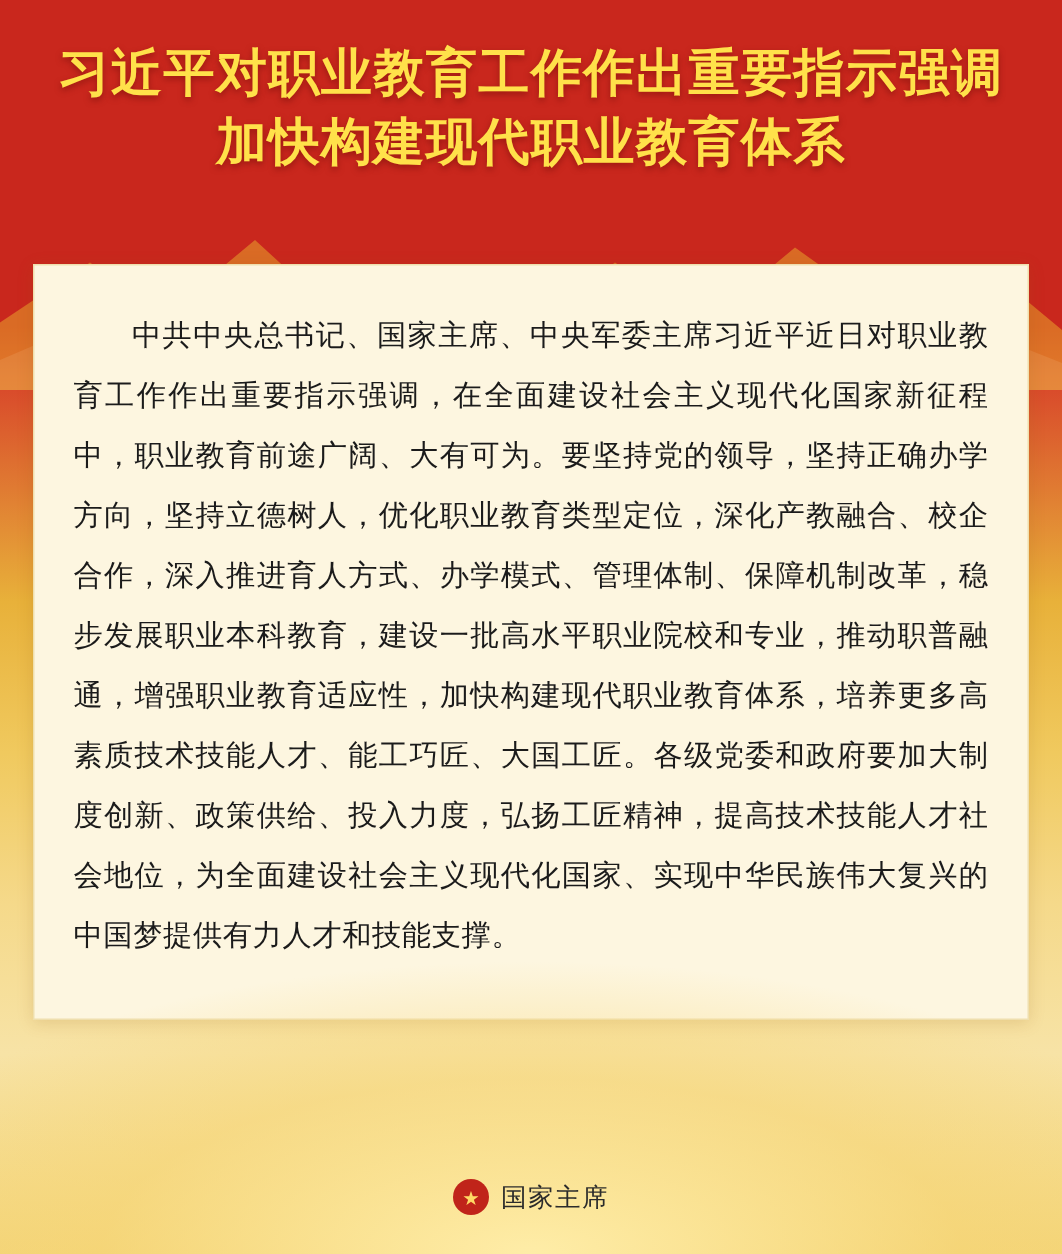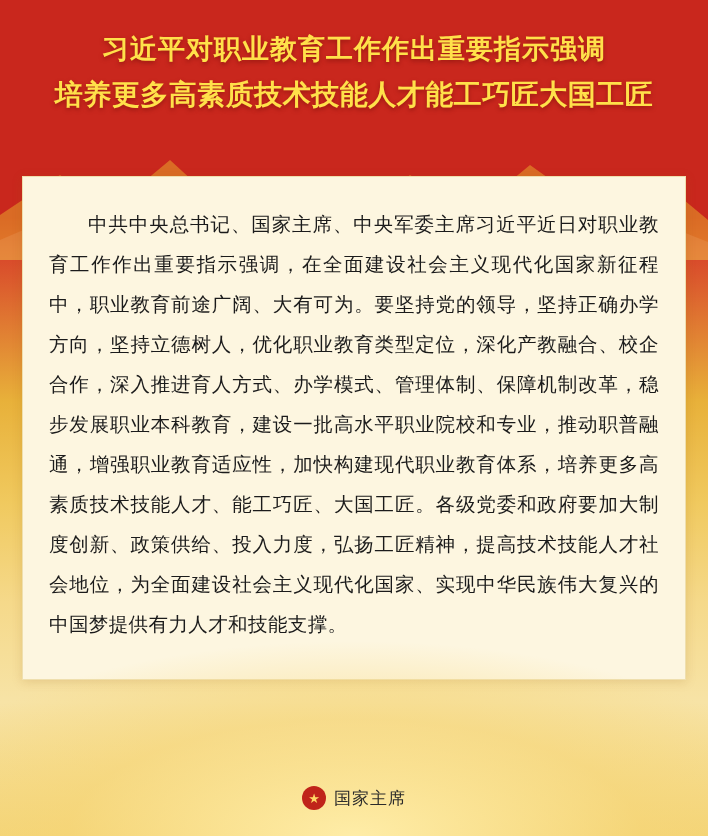--- a/index.html
+++ b/index.html
@@ -58,21 +58,21 @@
   .header-band {
     position: relative;
     width: 708px;
     padding: 26px 0 22px 0;
     box-sizing: border-box;
     text-align: center;
   }
 
   .header-band .title-line {
     color: #ffe14a;
-    font-size: 27px;
+    font-size: 34px;
     font-weight: bold;
     letter-spacing: 1px;
     line-height: 46px;
     text-shadow: 0 2px 4px rgba(120, 15, 10, 0.6);
     white-space: nowrap;
   }
   .header-band .title-line.wide {
     font-size: 28px;
     letter-spacing: 0.5px;
   }
@@ -134,21 +134,21 @@
 
 <div class="poster">
 
   <svg class="mountains" viewBox="0 0 708 140" preserveAspectRatio="none">
     <path d="M0,140 L0,95 L60,55 L110,90 L170,40 L230,95 L290,60 L350,100 L410,55 L470,95 L530,45 L600,95 L660,60 L708,100 L708,140 Z" fill="#e9a32c"></path>
     <path d="M0,140 L0,120 L70,90 L140,118 L210,80 L280,120 L350,90 L420,120 L500,85 L570,118 L640,95 L708,122 L708,140 Z" fill="#f0bb4a"></path>
   </svg>
 
   <div class="header-band">
     <div class="title-line">习近平对职业教育工作作出重要指示强调</div>
-    <div class="title-line wide">培养更多高素质技术技能人才能工巧匠大国工匠</div>
+    <div class="title-line">加快构建现代职业教育体系</div>
   </div>
 
   <div class="content-card">
     <p>中共中央总书记、国家主席、中央军委主席习近平近日对职业教育工作作出重要指示强调，在全面建设社会主义现代化国家新征程中，职业教育前途广阔、大有可为。要坚持党的领导，坚持正确办学方向，坚持立德树人，优化职业教育类型定位，深化产教融合、校企合作，深入推进育人方式、办学模式、管理体制、保障机制改革，稳步发展职业本科教育，建设一批高水平职业院校和专业，推动职普融通，增强职业教育适应性，加快构建现代职业教育体系，培养更多高素质技术技能人才、能工巧匠、大国工匠。各级党委和政府要加大制度创新、政策供给、投入力度，弘扬工匠精神，提高技术技能人才社会地位，为全面建设社会主义现代化国家、实现中华民族伟大复兴的中国梦提供有力人才和技能支撑。</p>
   </div>
 
   <div class="bottom-glow"></div>
 
   <div class="footer">
     <div class="footer-logo">

